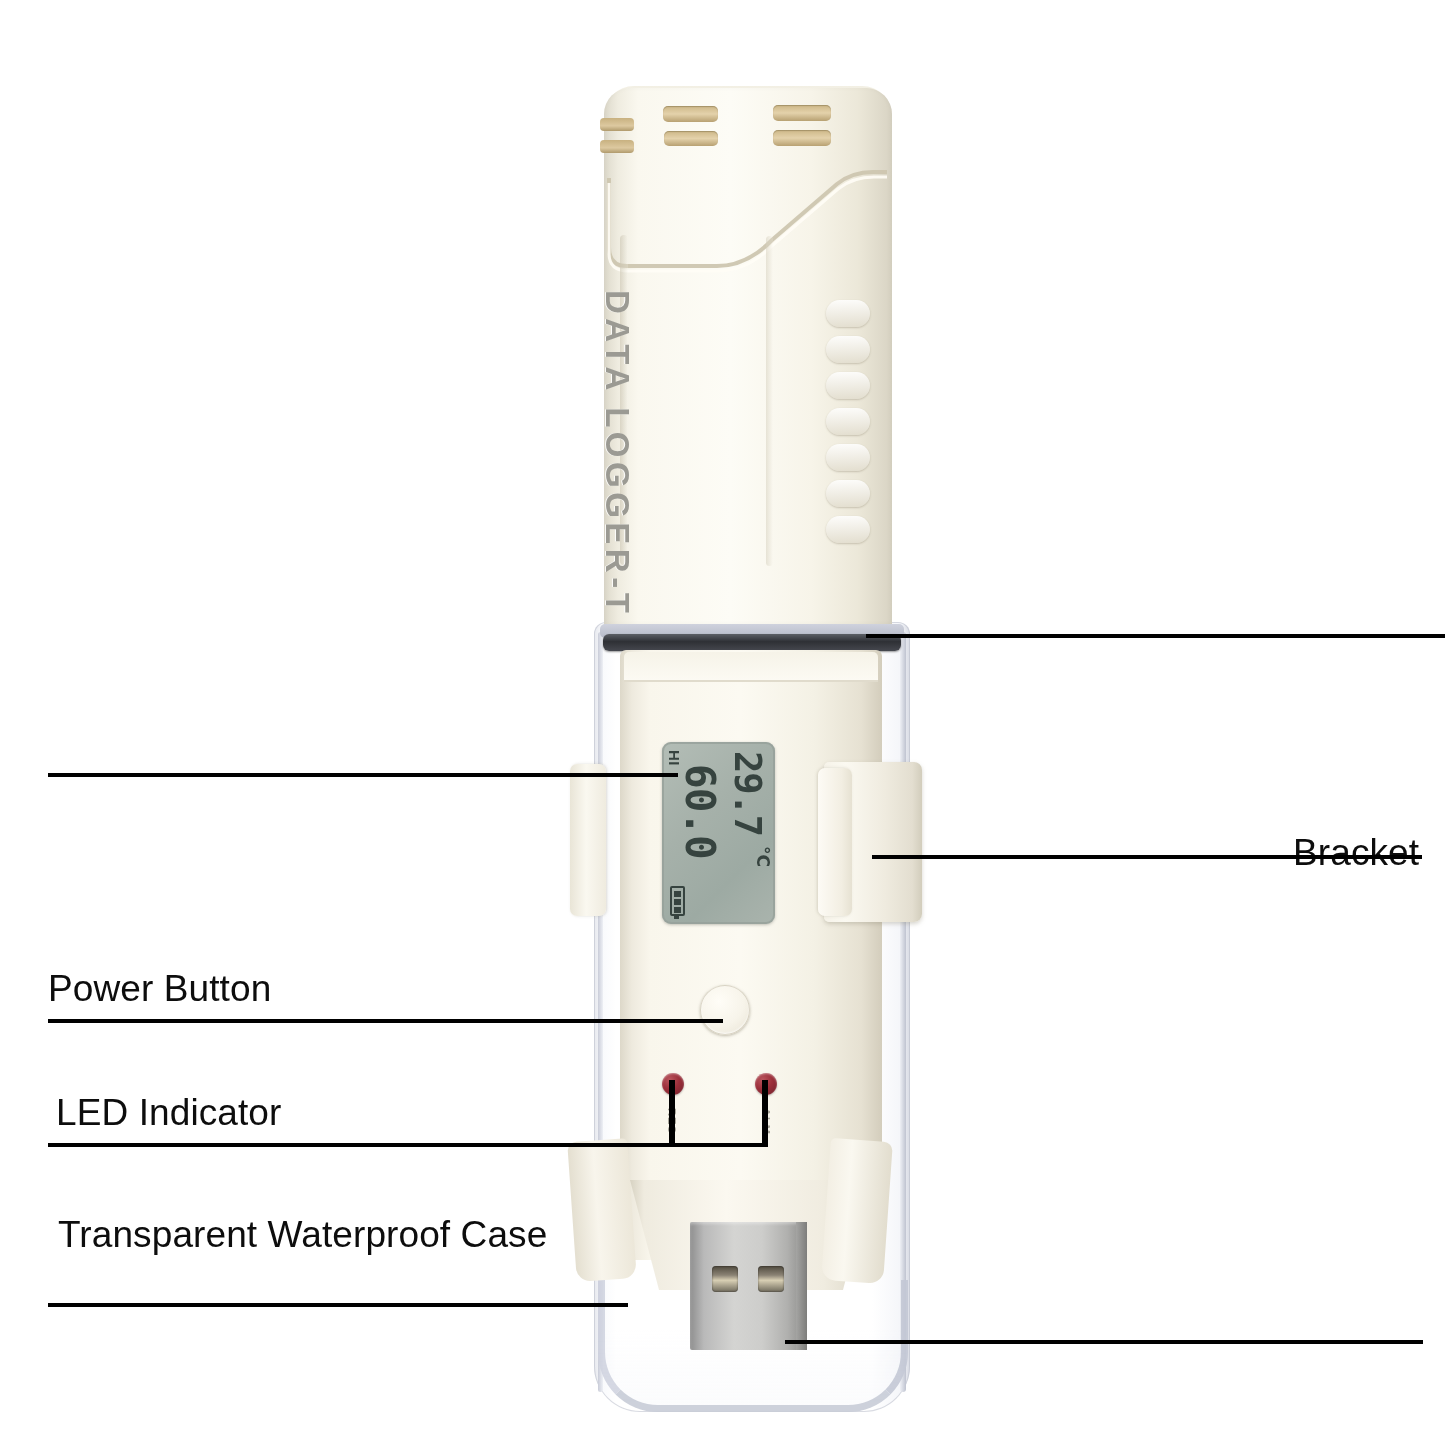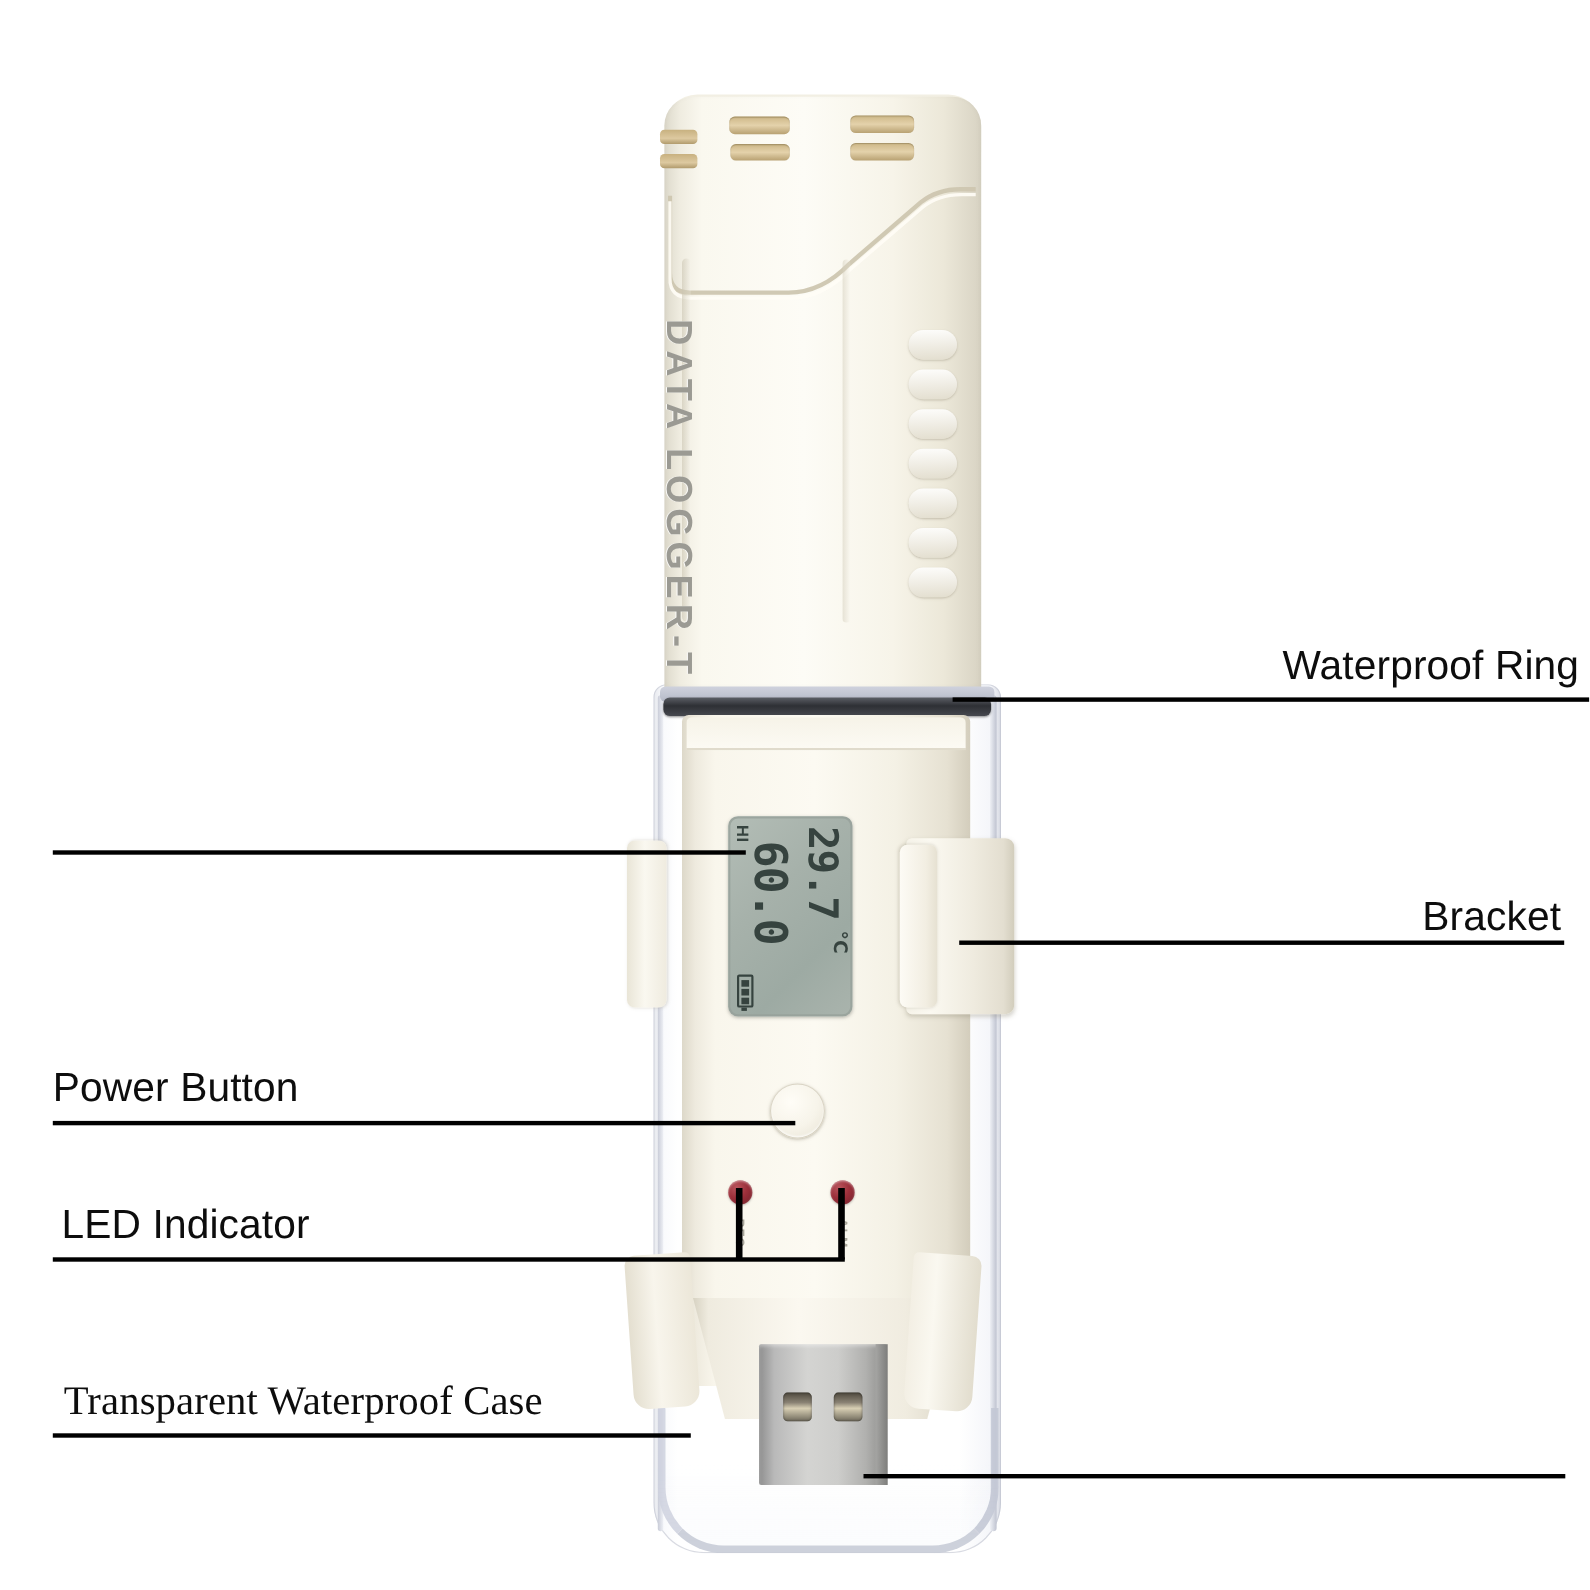--- a/index.html
+++ b/index.html
@@ -550,34 +550,33 @@
     <div class="led-text" style="left:678px; top:1108px;">REC</div>
     <div class="led-text" style="left:772px; top:1108px;">ALM</div>
 
     <div class="usb">
       <div class="usb-hole" style="left:22px;"></div>
       <div class="usb-hole" style="left:68px;"></div>
     </div>
     <div class="usb-edge"></div>
   </div>
 
-  <div class="callout-label" style="left:1166px; top:584px;">Waterproof Ring</div>
   <div class="callout-rule" style="left:866px; top:634px; width:579px;"></div>
 
-  <div class="callout-label" style="left:1293px; top:812px;">Bracket</div>
+  <div class="callout-label" style="left:1293px; top:832px;">Bracket</div>
   <div class="callout-rule" style="left:872px; top:855px; width:550px;"></div>
 
   <div class="callout-rule" style="left:785px; top:1340px; width:638px;"></div>
 
   <div class="callout-rule" style="left:48px; top:773px; width:630px;"></div>
 
   <div class="callout-label" style="left:48px; top:968px;">Power Button</div>
   <div class="callout-rule" style="left:48px; top:1019px; width:675px;"></div>
 
   <div class="callout-label" style="left:56px; top:1092px;">LED Indicator</div>
   <div class="callout-rule" style="left:48px; top:1143px; width:720px;"></div>
   <div class="leader-v" style="left:669px; top:1080px; height:65px;"></div>
   <div class="leader-v" style="left:762px; top:1080px; height:65px;"></div>
 
-  <div class="callout-label" style="left:58px; top:1252px;font-family:Liberation Serif, serif;">Transparent Waterproof Case</div>
+  <div class="callout-label" style="left:58px; top:1214px;">Transparent Waterproof Case</div>
   <div class="callout-rule" style="left:48px; top:1303px; width:580px;"></div>
 
 </div>
 
 </body></html>

